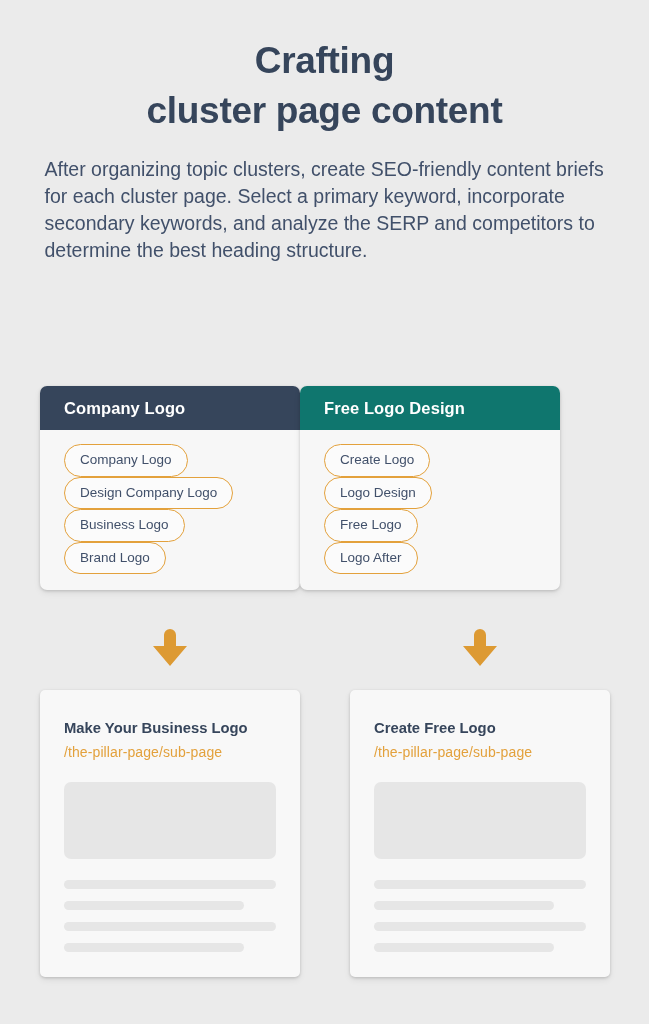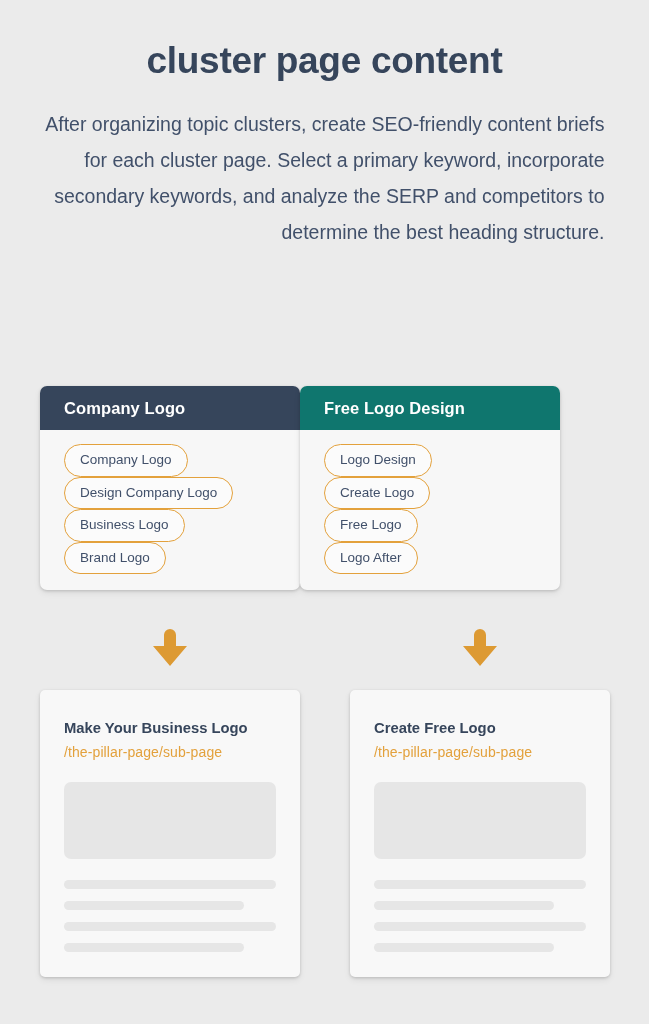--- a/index.html
+++ b/index.html
@@ -29,23 +29,23 @@
     letter-spacing: -0.3px;
     margin: 0;
   }
   .page-title .line {
     display: block;
   }
   .page-intro {
     margin: 20px auto 0 auto;
     width: 560px;
     font-size: 19.5px;
-    line-height: 36px;
+    line-height: 27px;
     color: #41506a;
-    text-align: right;
+    text-align: left;
     font-weight: normal;
   }
 
   
   .cluster-row {
     position: absolute;
     left: 40px;
     top: 386px;
     width: 570px;
     display: flex;
@@ -156,20 +156,21 @@
     margin-bottom: 12px;
   }
   .skeleton-line.full { width: 100%; }
   .skeleton-line.short { width: 85%; }
 </style>
 </head>
 <body>
 
 <div class="page-header">
   <h1 class="page-title">
+    <span class="line">Crafting</span>
     <span class="line">cluster page content</span>
   </h1>
   <p class="page-intro">After organizing topic clusters, create SEO-friendly content briefs for each cluster page. Select a primary keyword, incorporate secondary keywords, and analyze the SERP and competitors to determine the best heading structure.</p>
 </div>
 
 <div class="cluster-row">
 
   <div class="keyword-card">
     <div class="keyword-card-header navy">
       <span class="keyword-card-title">Company Logo</span>
@@ -180,22 +181,22 @@
       <div class="pill-row"><span class="keyword-pill">Business Logo</span></div>
       <div class="pill-row"><span class="keyword-pill">Brand Logo</span></div>
     </div>
   </div>
 
   <div class="keyword-card">
     <div class="keyword-card-header orange">
       <span class="keyword-card-title">Free Logo Design</span>
     </div>
     <div class="keyword-card-body">
+      <div class="pill-row"><span class="keyword-pill">Create Logo</span></div>
       <div class="pill-row"><span class="keyword-pill">Logo Design</span></div>
-      <div class="pill-row"><span class="keyword-pill">Create Logo</span></div>
       <div class="pill-row"><span class="keyword-pill">Free Logo</span></div>
       <div class="pill-row"><span class="keyword-pill">Logo After</span></div>
     </div>
   </div>
 
 </div>
 
 <div class="arrow-row">
   <div class="arrow-slot">
     <svg class="down-arrow" width="38" height="40" viewBox="0 0 38 40">

